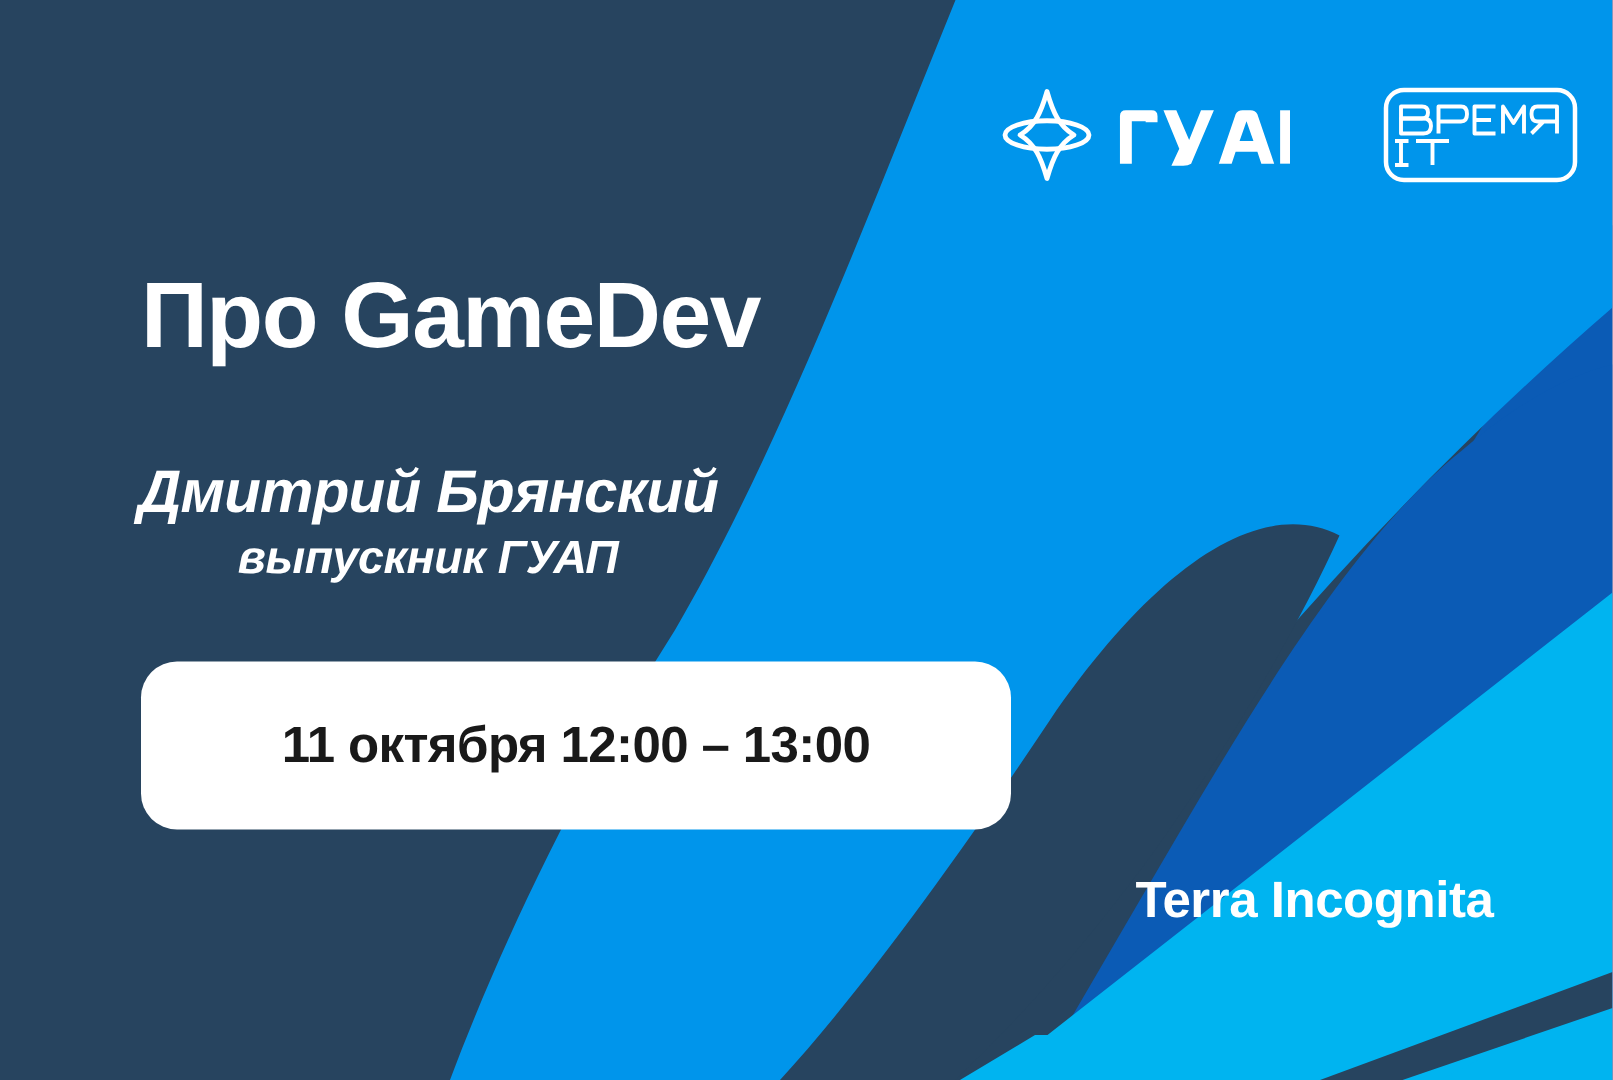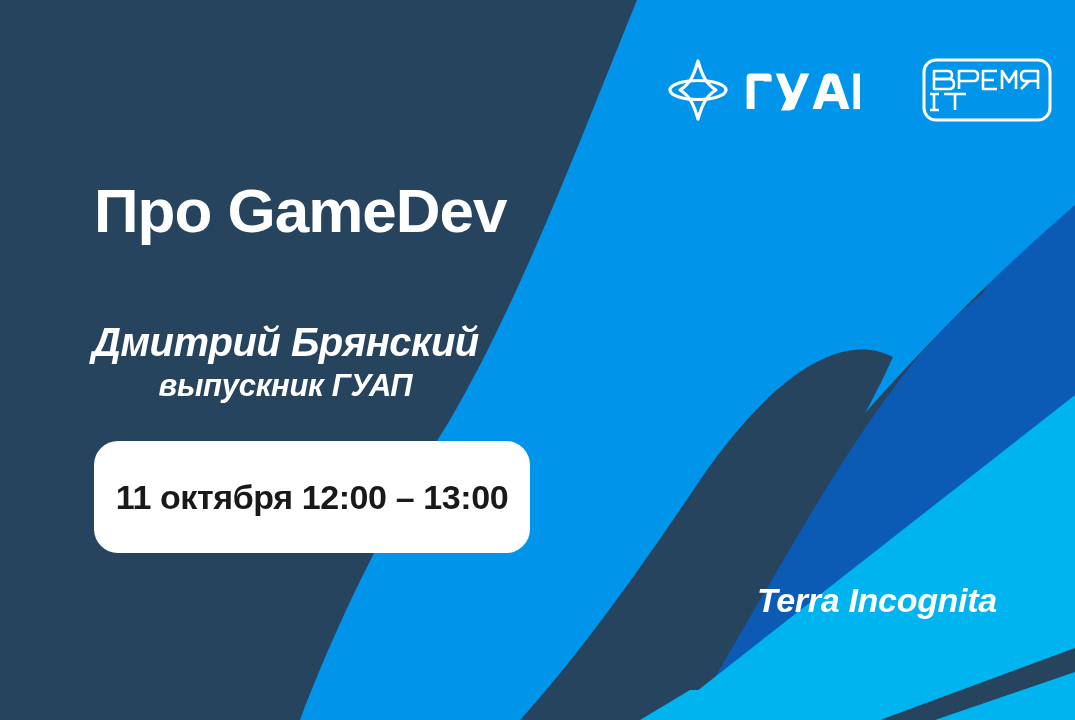--- a/index.html
+++ b/index.html
@@ -50,21 +50,21 @@
     font-size: 62px;
     font-weight: bold;
     letter-spacing: -1px;
     color: #ffffff;
     line-height: 1.05;
     white-space: nowrap;
   }
   .speaker-block {
     position: absolute;
     left: 92px;
-    top: 320px;
+    top: 306px;
     color: #ffffff;
   }
   .speaker-name {
     font-size: 40px;
     font-weight: bold;
     font-style: italic;
     line-height: 1.14;
     letter-spacing: -0.5px;
     white-space: nowrap;
   }
@@ -77,21 +77,21 @@
     white-space: nowrap;
     margin-top: 2px;
     text-align: center;
   }
 
   
   .date-badge {
     position: absolute;
     left: 94px;
     top: 441px;
-    width: 436px;
+    width: 580px;
     height: 112px;
     background: #ffffff;
     border-radius: 24px;
     display: flex;
     align-items: center;
     justify-content: center;
   }
   .date-badge-text {
     font-size: 34px;
     font-weight: bold;
@@ -100,21 +100,20 @@
     white-space: nowrap;
   }
 
   
   .footer-brand {
     position: absolute;
     left: 757px;
     top: 581px;
     font-size: 34px;
     font-weight: bold;
-    font-style: italic;
     color: #ffffff;
     letter-spacing: -0.3px;
     white-space: nowrap;
   }
 </style>
 </head>
 <body>
 
 <div id="poster">
 

